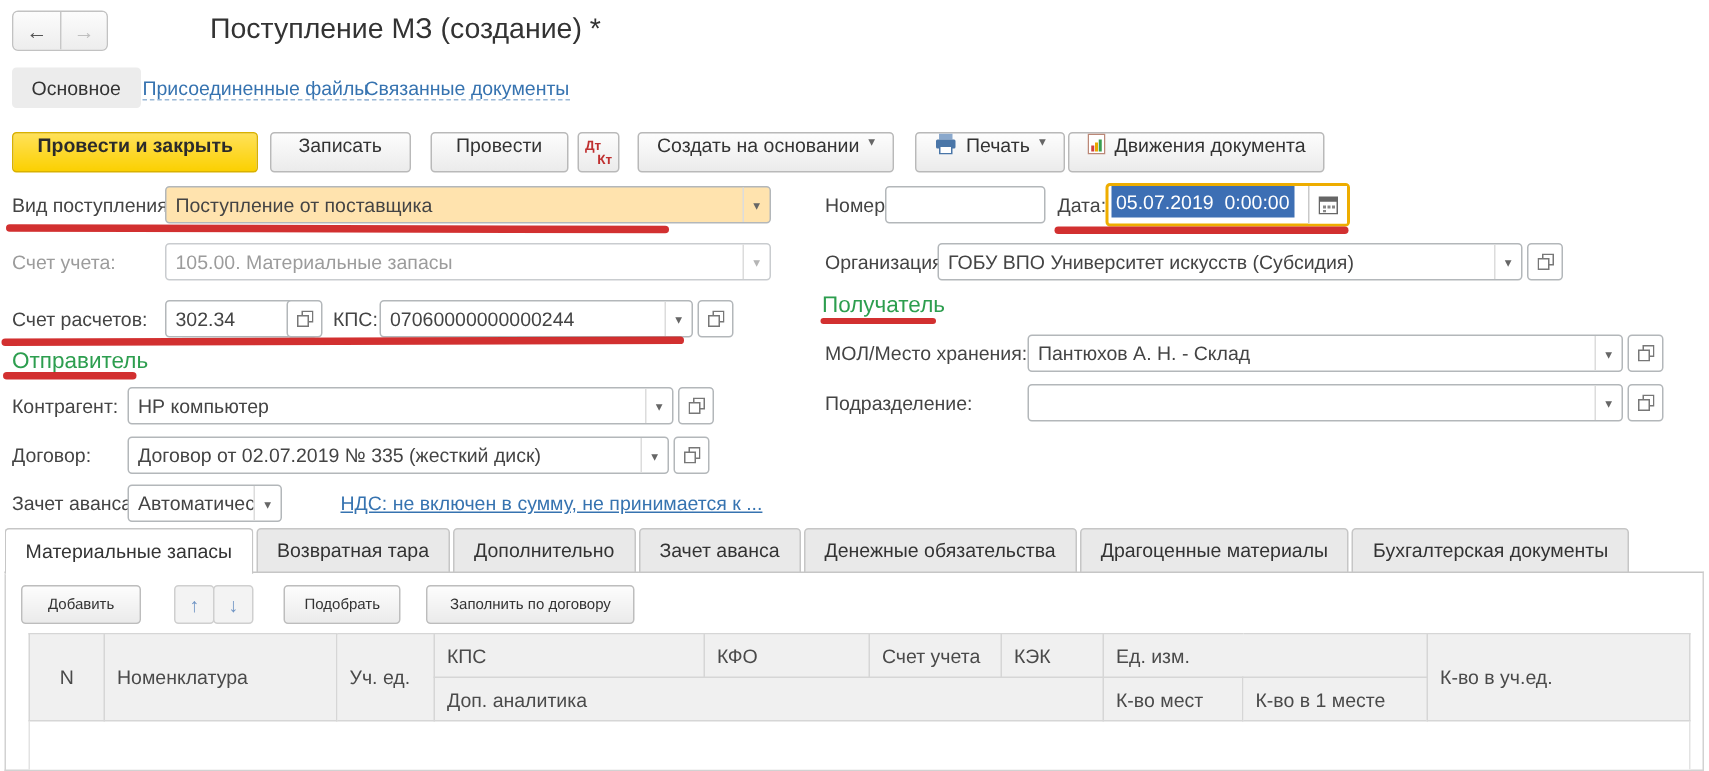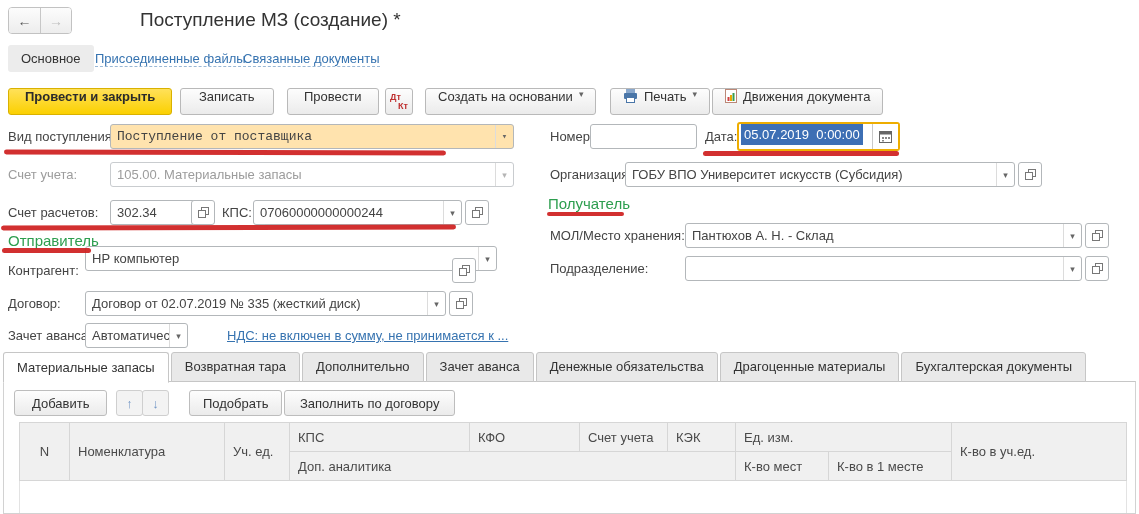--- a/index.html
+++ b/index.html
@@ -32,21 +32,21 @@
   .kt{position:absolute;bottom:3px;right:4px;font-size:9px;font-weight:bold;color:#bf3030;}
 
   
   .form{position:absolute;top:122px;left:0;width:1139px;height:230px;}
   .lbl{position:absolute;line-height:25px;color:#444;white-space:nowrap;}
   .lbl.dis{color:#9c9c9c;}
   .ghead{position:absolute;font-size:15px;color:#2d9e4f;white-space:nowrap;}
   .combo{position:absolute;height:25px;display:flex;background:#fff;border:1px solid #b3b7ba;border-radius:3px;box-sizing:border-box;align-items:stretch;}
   .combo .val{flex:1;padding:4px 6px 0;white-space:nowrap;overflow:hidden;}
   .combo .arr{width:17px;display:flex;align-items:center;justify-content:center;color:#666;font-size:9px;border-left:1px solid #dcdcdc;cursor:pointer;}
-  .combo.hl{background:#ffe3ae;font-family:Liberation Mono, monospace;}
+  .combo.hl{background:#ffe3ae;}
   .combo.dis{border-color:#c9cccf;}
   .combo.dis .val{color:#9c9c9c;}
   .combo.dis .arr{color:#b5b5b5;}
   .openbtn{position:absolute;width:24px;height:25px;background:#fff;border:1px solid #b3b7ba;border-radius:3px;display:flex;align-items:center;justify-content:center;box-sizing:border-box;cursor:pointer;padding:0;}
   .tinput{position:absolute;height:25px;border:1px solid #b3b7ba;border-radius:3px;box-sizing:border-box;padding:0 6px;font-family:inherit;font-size:13px;}
   .datewrap{position:absolute;left:737px;top:0;width:163px;height:29px;border:2px solid #eead00;border-radius:3px;display:flex;background:#fff;box-sizing:border-box;align-items:stretch;}
   .dateval{flex:1;display:flex;align-items:flex-start;padding-left:2px;overflow:hidden;}
   .dateval span{background:#3d6fb4;color:#fff;padding:3px 3px;white-space:pre;}
   .calbtn{width:26px;border:none;border-left:1px solid #c9c9c9;background:#fff;display:flex;align-items:center;justify-content:center;cursor:pointer;padding:0;}
   .vatlink{position:absolute;left:227px;top:201px;line-height:25px;color:#3673b0;text-decoration:underline;cursor:pointer;white-space:nowrap;}
@@ -59,21 +59,21 @@
   #rm4{left:547px;top:212px;width:77px;height:4px;}
   #rm5{left:2px;top:248px;width:89px;height:5px;}
 
   
   .tabs{position:absolute;top:352px;left:3px;display:flex;z-index:3;}
   .tab{background:#e9e9e9;border:1px solid #c6c6c6;border-radius:3px 3px 0 0;padding:6px 13px;margin-right:2px;color:#333;cursor:pointer;white-space:nowrap;}
   .tab.active{background:#fff;border-bottom:1px solid #fff;padding:7px 13px;margin-bottom:-1px;}
 
   .tabpage{position:absolute;top:381px;left:3px;width:1133px;height:133px;border:1px solid #d2d2d2;border-top:1px solid #c6c6c6;box-sizing:border-box;background:#fff;}
   .tbtn{position:absolute;top:8px;height:26px;background:linear-gradient(#fdfdfd,#ebebeb);border:1px solid #bdbdbd;border-radius:3px;
-        padding:0 14px;font-family:inherit;font-size:13px;color:#333;cursor:pointer;box-sizing:border-box;}
+        padding:0 14px;font-family:inherit;font-size:10px;color:#333;cursor:pointer;box-sizing:border-box;}
   #tb-add{left:10px;padding:0 17px}
   #tb-up{left:112px;width:27px;padding:0;color:#6f94c4;font-size:13px;background:#f3f3f3;border-color:#cfcfcf;}
   #tb-down{left:138px;width:27px;padding:0;color:#6f94c4;font-size:13px;background:#f3f3f3;border-color:#cfcfcf;}
   #tb-pick{left:185px;padding:0 13px}
   #tb-fill{left:280px;padding:0 15px}
 
   table.items{position:absolute;top:40px;left:15px;width:1107px;border-collapse:collapse;table-layout:fixed;font-size:13px;}
   table.items th{background:#f0f0f0;border:1px solid #d6d6d6;font-weight:normal;text-align:left;padding:5px 8px;color:#4a4a4a;height:18px;white-space:nowrap;overflow:hidden;}
   table.items th.cen{text-align:center;}
   table.items td.emptyrow{height:30px;border-left:1px solid #e3e3e3;border-right:1px solid #e3e3e3;background:#fff;}
@@ -171,21 +171,21 @@
           <svg width="11" height="11" viewBox="0 0 11 11">
             <rect x="3.5" y="0.5" width="7" height="7" fill="#fff" stroke="#777"></rect>
             <rect x="0.5" y="3.5" width="7" height="7" fill="#fff" stroke="#777"></rect>
           </svg>
         </span>
     </button>
 
     <div class="ghead" style="left:8px;top:110px">Отправитель</div>
 
     <span class="lbl" style="left:8px;top:136px">Контрагент:</span>
-    <div class="combo" style="left:85px;top:124px;width:412px">
+    <div class="combo" style="left:85px;top:136px;width:364px">
       <span class="val">НР компьютер</span>
       <span class="arr">▾</span>
     </div>
     <button class="openbtn" style="left:452px;top:136px">
       <span>
           <svg width="11" height="11" viewBox="0 0 11 11">
             <rect x="3.5" y="0.5" width="7" height="7" fill="#fff" stroke="#777"></rect>
             <rect x="0.5" y="3.5" width="7" height="7" fill="#fff" stroke="#777"></rect>
           </svg>
         </span>

